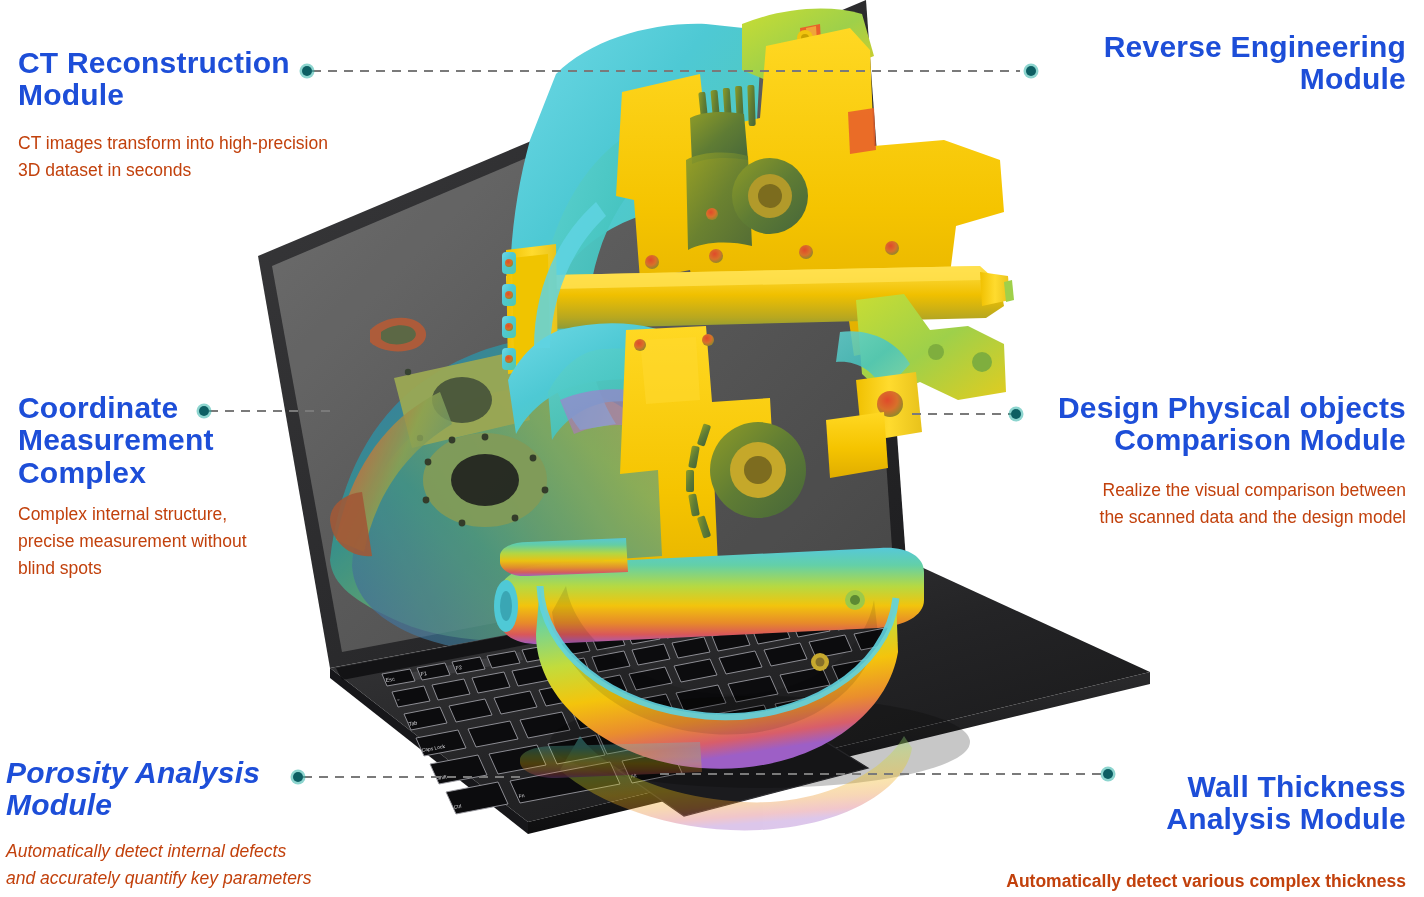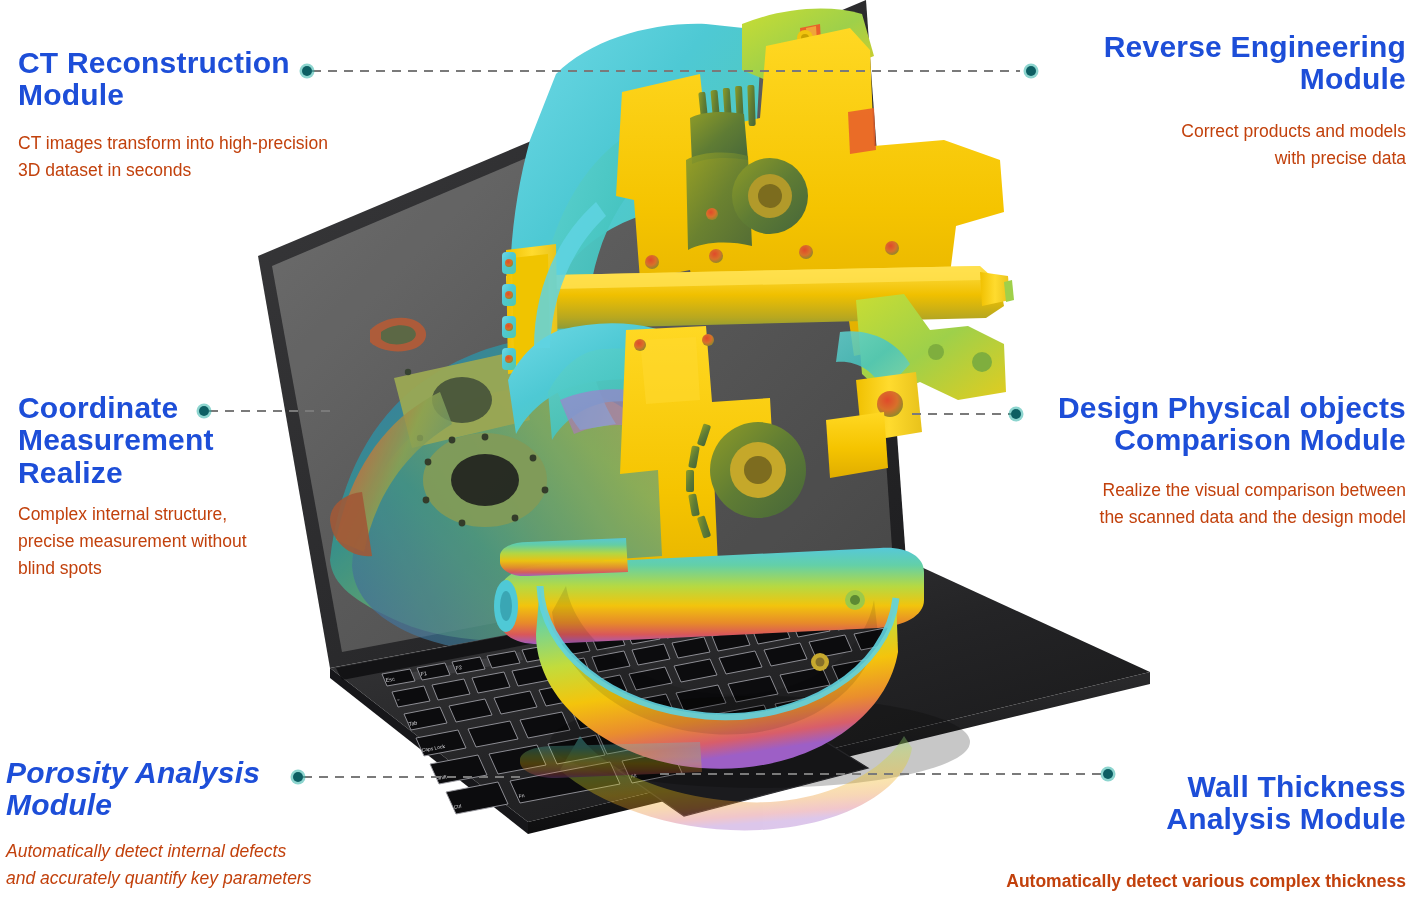--- a/index.html
+++ b/index.html
@@ -472,28 +472,26 @@
   <div class="callout al-left" id="c-ct">
     <h2>CT Reconstruction
 Module</h2>
     <p>CT images transform into high-precision
 3D dataset in seconds</p>
   </div>
 
   <div class="callout al-right" id="c-re">
     <h2>Reverse Engineering
 Module</h2>
-    <p>Correct products and models
-with precise data</p>
   </div>
 
   <div class="callout al-left" id="c-cm">
     <h2>Coordinate
 Measurement
-Realize</h2>
+Complex</h2>
     <p>Complex internal structure,
 precise measurement without
 blind spots</p>
   </div>
 
   <div class="callout al-right" id="c-dp">
     <h2>Design Physical objects
 Comparison Module</h2>
     <p>Realize the visual comparison between
 the scanned data and the design model</p>

